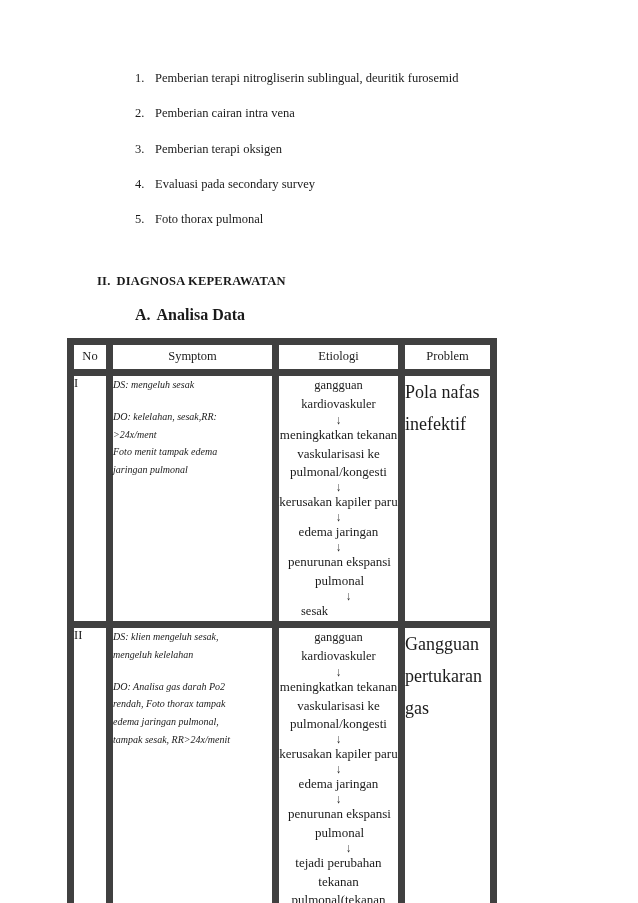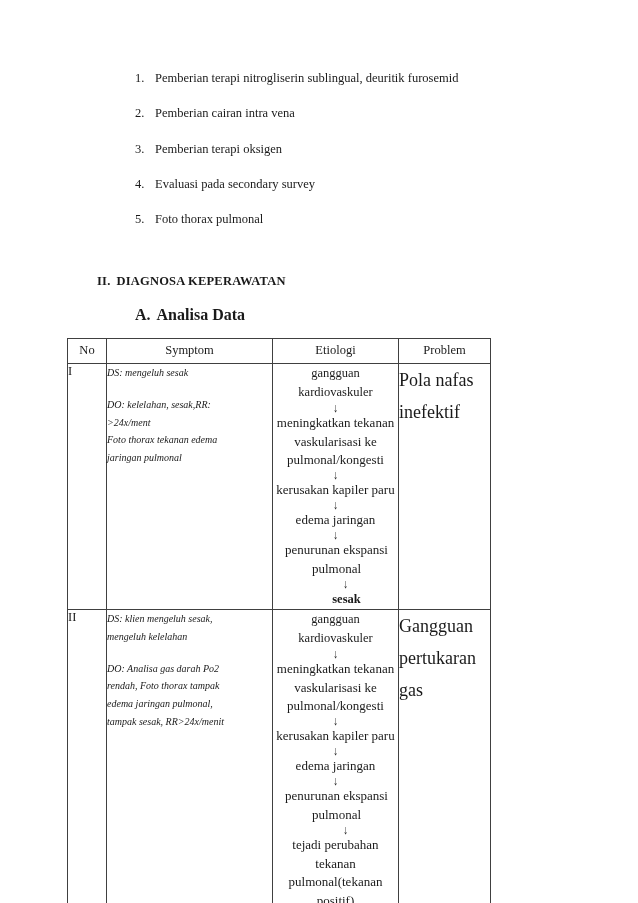--- a/index.html
+++ b/index.html
@@ -71,21 +71,21 @@
   .analysis-table {
     position: absolute;
     left: 67px;
     top: 338px;
     width: 423px;
     border-collapse: collapse;
     table-layout: fixed;
   }
   .analysis-table td,
   .analysis-table th {
-    border: 1px solid #404040;
+    border: 7px solid #404040;
     vertical-align: top;
     padding: 0;
     font-weight: normal;
   }
   .col-no     { width: 39px; }
   .col-sym    { width: 166px; }
   .col-etio   { width: 126px; }
   .col-prob   { width: 92px; }
 
   .analysis-table thead td {
@@ -130,23 +130,22 @@
     text-align: center;
   }
   .flow-step.small.left {
     text-align: center;
     padding-left: 2px;
   }
   .flow-step.small.indent {
   }
   .flow-step.big-center {
     font-size: 12.5px;
-    text-align: center;
+    text-align: left;
     padding-left: 22px;
-    font-weight: bold;
   }
   .flow-arrow {
     text-align: center;
     font-size: 10px;
     line-height: 1;
     height: 11px;
     color: #262626;
   }
   .flow-arrow.offset {
     text-align: center;
@@ -211,21 +210,21 @@
     <tbody>
 
       <tr>
         <td class="cell-no">I</td>
 
         <td class="cell-sym">
           <div>DS: mengeluh sesak</div>
           <span class="gap"></span>
           <div>DO: kelelahan, sesak,RR:</div>
           <div>&gt;24x/ment</div>
-          <div>Foto thorax tekanan edema</div>
+          <div>Foto menit tampak edema</div>
           <div>jaringan pulmonal</div>
         </td>
 
         <td class="cell-etio">
           <div class="flow">
             <div class="flow-step">gangguan</div>
             <div class="flow-step">kardiovaskuler</div>
             <div class="flow-arrow"><span class="glyph">↓</span></div>
             <div class="flow-step small">meningkatkan tekanan</div>
             <div class="flow-step small">vaskularisasi ke</div>

